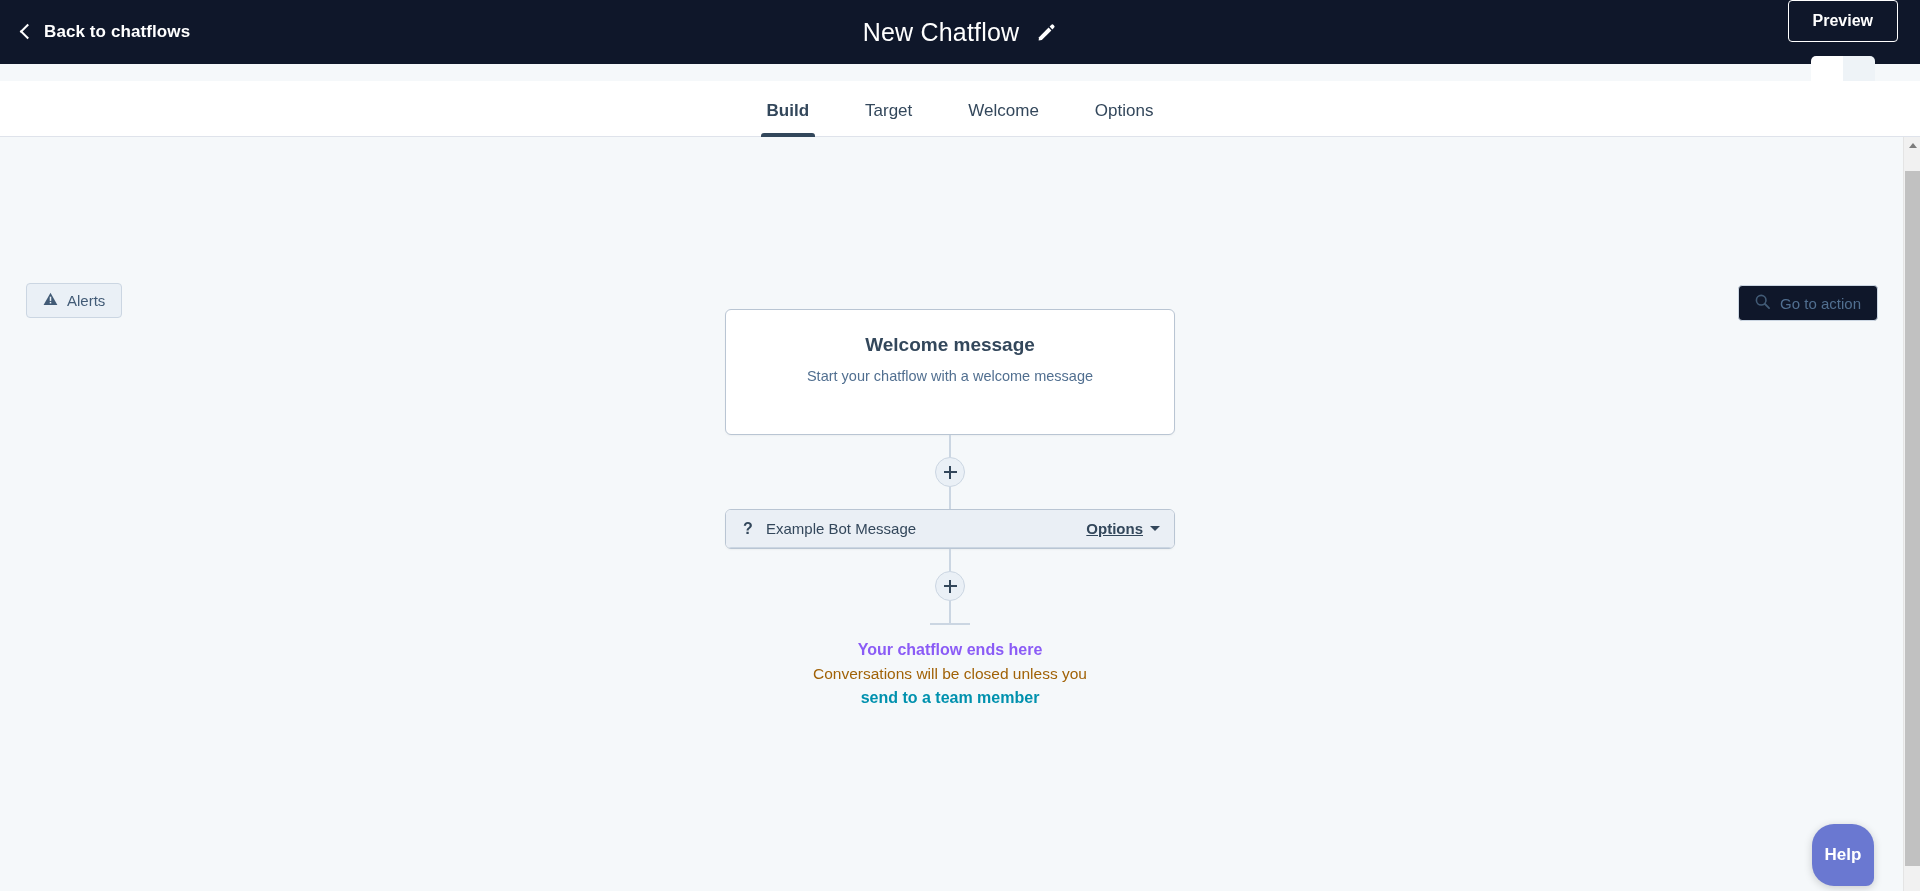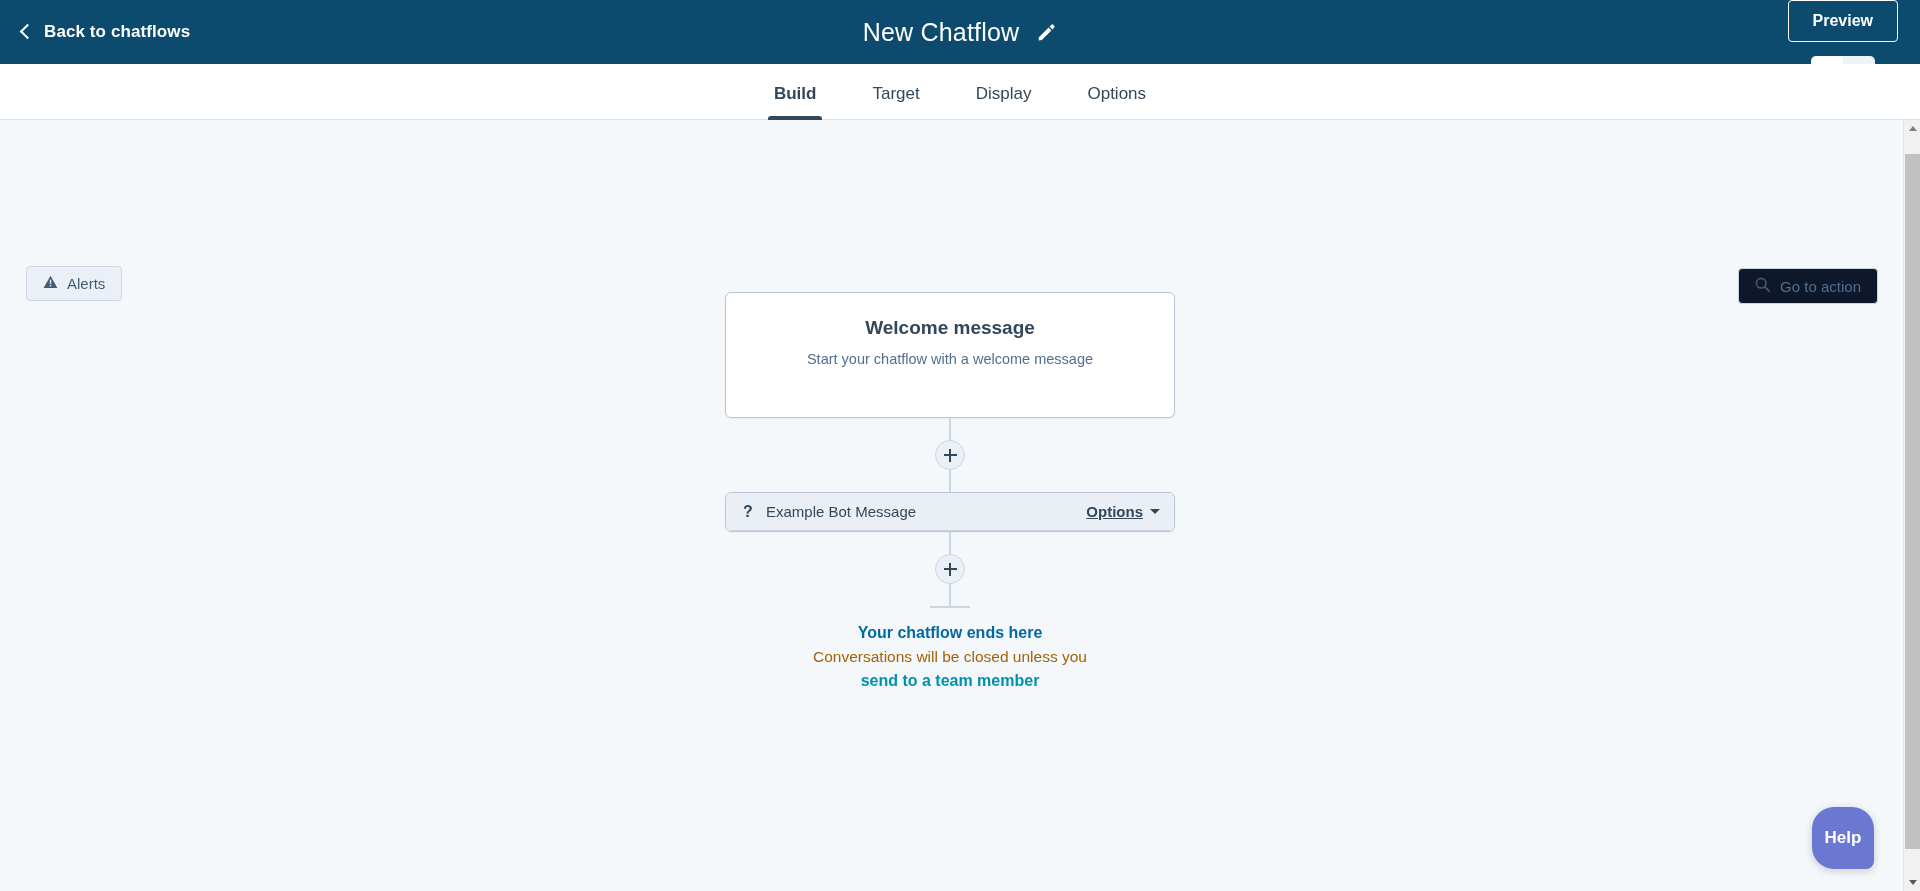--- a/index.html
+++ b/index.html
@@ -9,21 +9,21 @@
     height: 891px;
     overflow: hidden;
     font-family: "Liberation Sans", sans-serif;
     background: #f5f8fa;
   }
 
   
   .topbar {
     position: relative;
     height: 64px;
-    background: #0c4a6e;
+    background: #0f172a;
     display: flex;
     align-items: center;
     padding: 0 22px;
   }
   .back-link {
     display: flex;
     align-items: center;
     gap: 11px;
     color: #ffffff;
     font-size: 17px;
@@ -95,20 +95,21 @@
   
   .tabbar {
     position: relative;
     height: 56px;
     background: #ffffff;
     border-bottom: 1px solid #dfe3eb;
     display: flex;
     align-items: flex-end;
     justify-content: center;
     gap: 0;
+    margin-top: 17px;
   }
   .tab {
     font-size: 17px;
     color: #33475b;
     padding: 0 28px 15px 28px;
     cursor: pointer;
     position: relative;
     background: none;
     border: none;
     font-family: inherit;
@@ -283,21 +284,21 @@
     color: #33475b;
     width: 390px;
     margin: 0 auto;
   }
 
   
   .end-block { text-align: center; margin-top: 16px; }
   .end-title {
     font-size: 16px;
     font-weight: 700;
-    color: #0369a1;
+    color: #8b5cf6;
     margin-bottom: 6px;
   }
   .end-sub {
     font-size: 15.5px;
     color: #a16207;
     margin-bottom: 6px;
   }
   .end-link {
     font-size: 16px;
     font-weight: 700;
@@ -387,21 +388,21 @@
     <div class="seg-control">
       <button class="seg seg-a"></button>
       <button class="seg seg-b"></button>
     </div>
   </div>
 </div>
 
 <div class="tabbar">
   <button class="tab active">Build</button>
   <button class="tab">Target</button>
-  <button class="tab">Display</button>
+  <button class="tab">Welcome</button>
   <button class="tab">Options</button>
   <div class="sb-blue"></div>
 </div>
 
 <div class="canvas">
 
   <button class="alerts-btn">
     <span>
       <svg width="15" height="14" viewBox="0 0 16 15" aria-hidden="true">
         <path d="M8 0.8 L15.4 14 L0.6 14 Z" fill="#425b76"></path>

